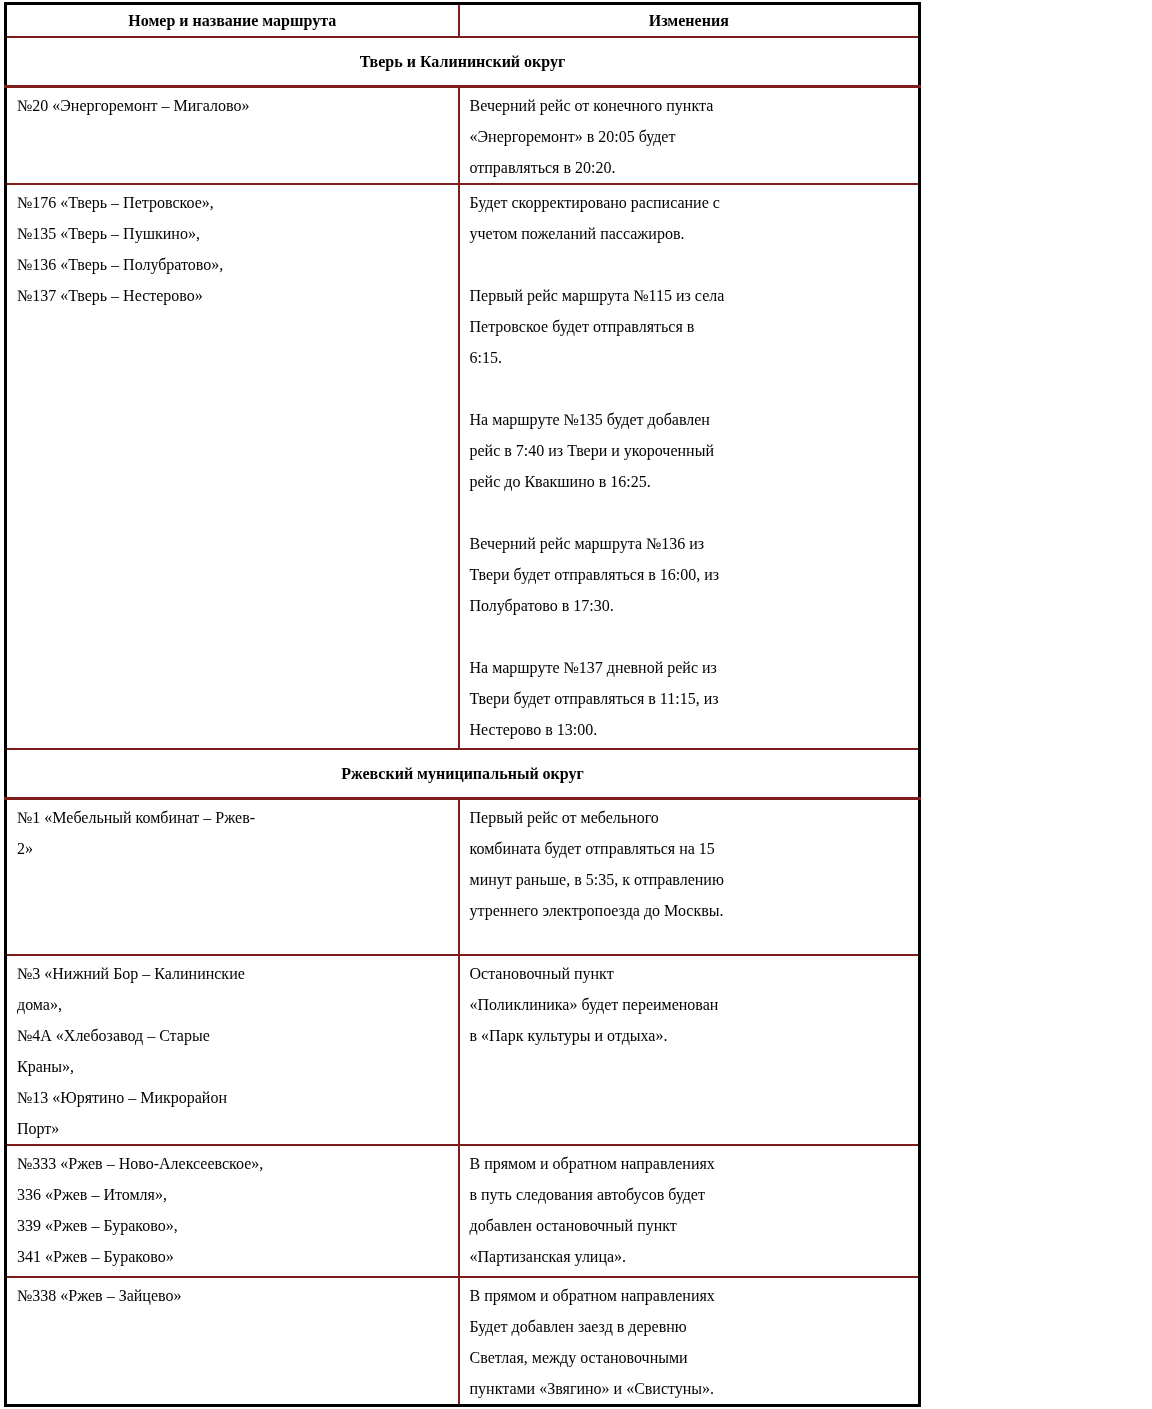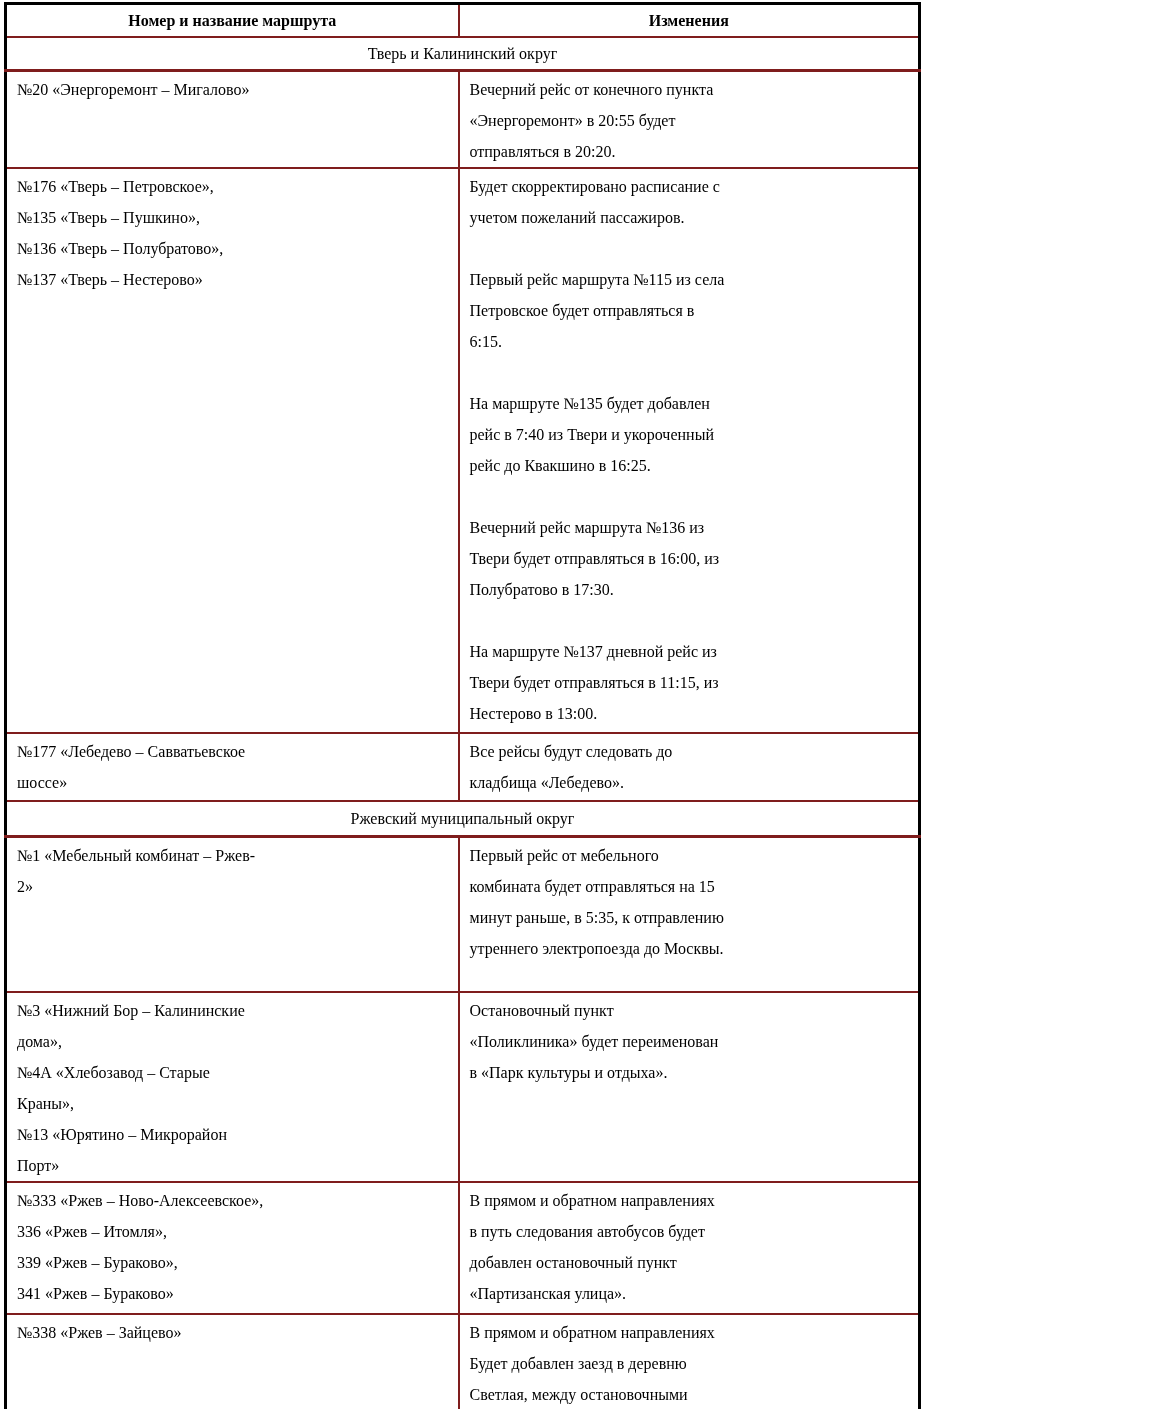--- a/index.html
+++ b/index.html
@@ -32,24 +32,24 @@
     text-align: left;
   }
   tr.tr-header th {
     font-weight: bold;
     text-align: center;
     vertical-align: middle;
     padding: 0 4px;
     white-space: normal;
   }
   tr.tr-section td {
-    font-weight: normal;
+    font-weight: bold;
     text-align: center;
     vertical-align: middle;
-    padding: 0 4px;
+    padding: 8px 4px;
     white-space: normal;
     border-bottom-width: 3px;
   }
   tr.tr-header  { height: 31px; }
   tr.tr-sec1    { height: 31px; }
   tr.tr-r1      { height: 93px; }
   tr.tr-r2      { height: 565px; }
   tr.tr-r3      { height: 68px; }
   tr.tr-sec2    { height: 35px; }
   tr.tr-r4      { height: 156px; }
@@ -72,21 +72,21 @@
     <th>Изменения</th>
   </tr>
 
   <tr class="tr-section tr-sec1">
     <td colspan="2">Тверь и Калининский округ</td>
   </tr>
 
   <tr class="tr-r1">
     <td>№20 «Энергоремонт – Мигалово»</td>
     <td>Вечерний рейс от конечного пункта
-«Энергоремонт» в 20:55 будет
+«Энергоремонт» в 20:05 будет
 отправляться в 20:20.</td>
   </tr>
 
   <tr class="tr-r2">
     <td>№176 «Тверь – Петровское»,
 №135 «Тверь – Пушкино»,
 №136 «Тверь – Полубратово»,
 №137 «Тверь – Нестерово»</td>
     <td>Будет скорректировано расписание с
 учетом пожеланий пассажиров.
@@ -101,26 +101,20 @@
 
 Вечерний рейс маршрута №136 из
 Твери будет отправляться в 16:00, из
 Полубратово в 17:30.
 
 На маршруте №137 дневной рейс из
 Твери будет отправляться в 11:15, из
 Нестерово в 13:00.</td>
   </tr>
 
-  <tr class="tr-r3">
-    <td>№177 «Лебедево – Савватьевское
-шоссе»</td>
-    <td>Все рейсы будут следовать до
-кладбища «Лебедево».</td>
-  </tr>
 
   <tr class="tr-section tr-sec2">
     <td colspan="2">Ржевский муниципальный округ</td>
   </tr>
 
   <tr class="tr-r4">
     <td>№1 «Мебельный комбинат – Ржев-
 2»</td>
     <td>Первый рейс от мебельного
 комбината будет отправляться на 15

